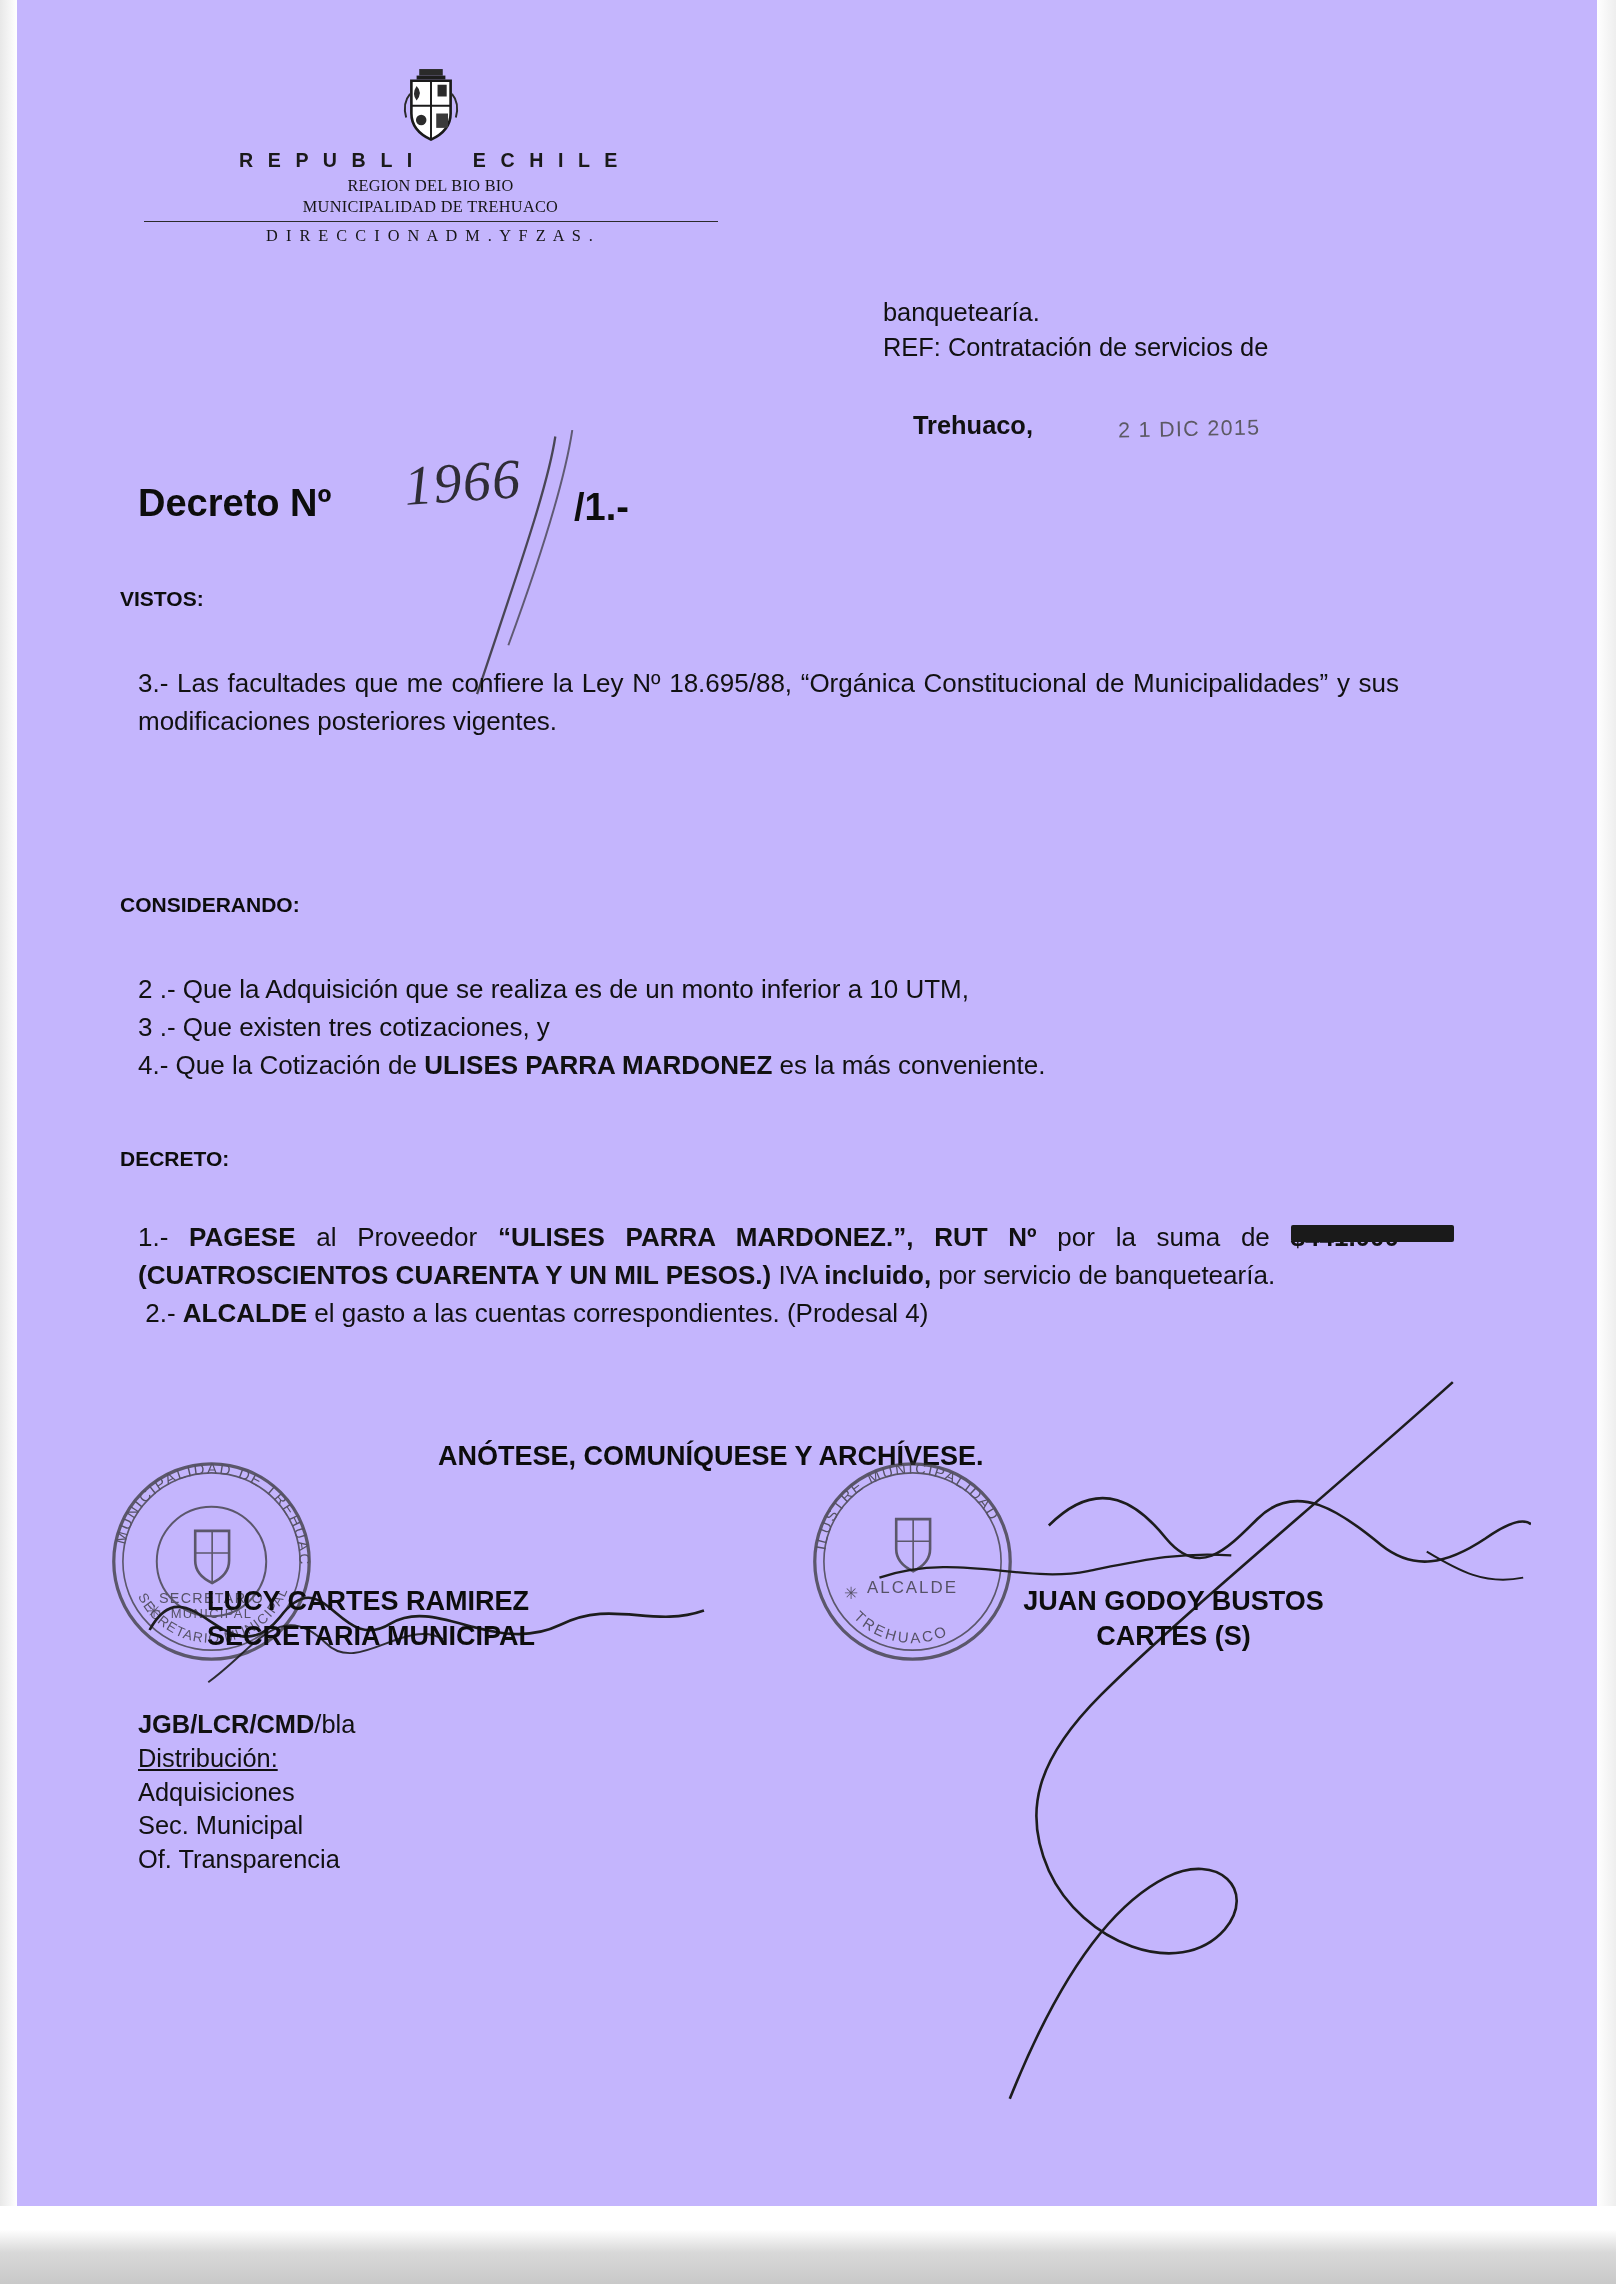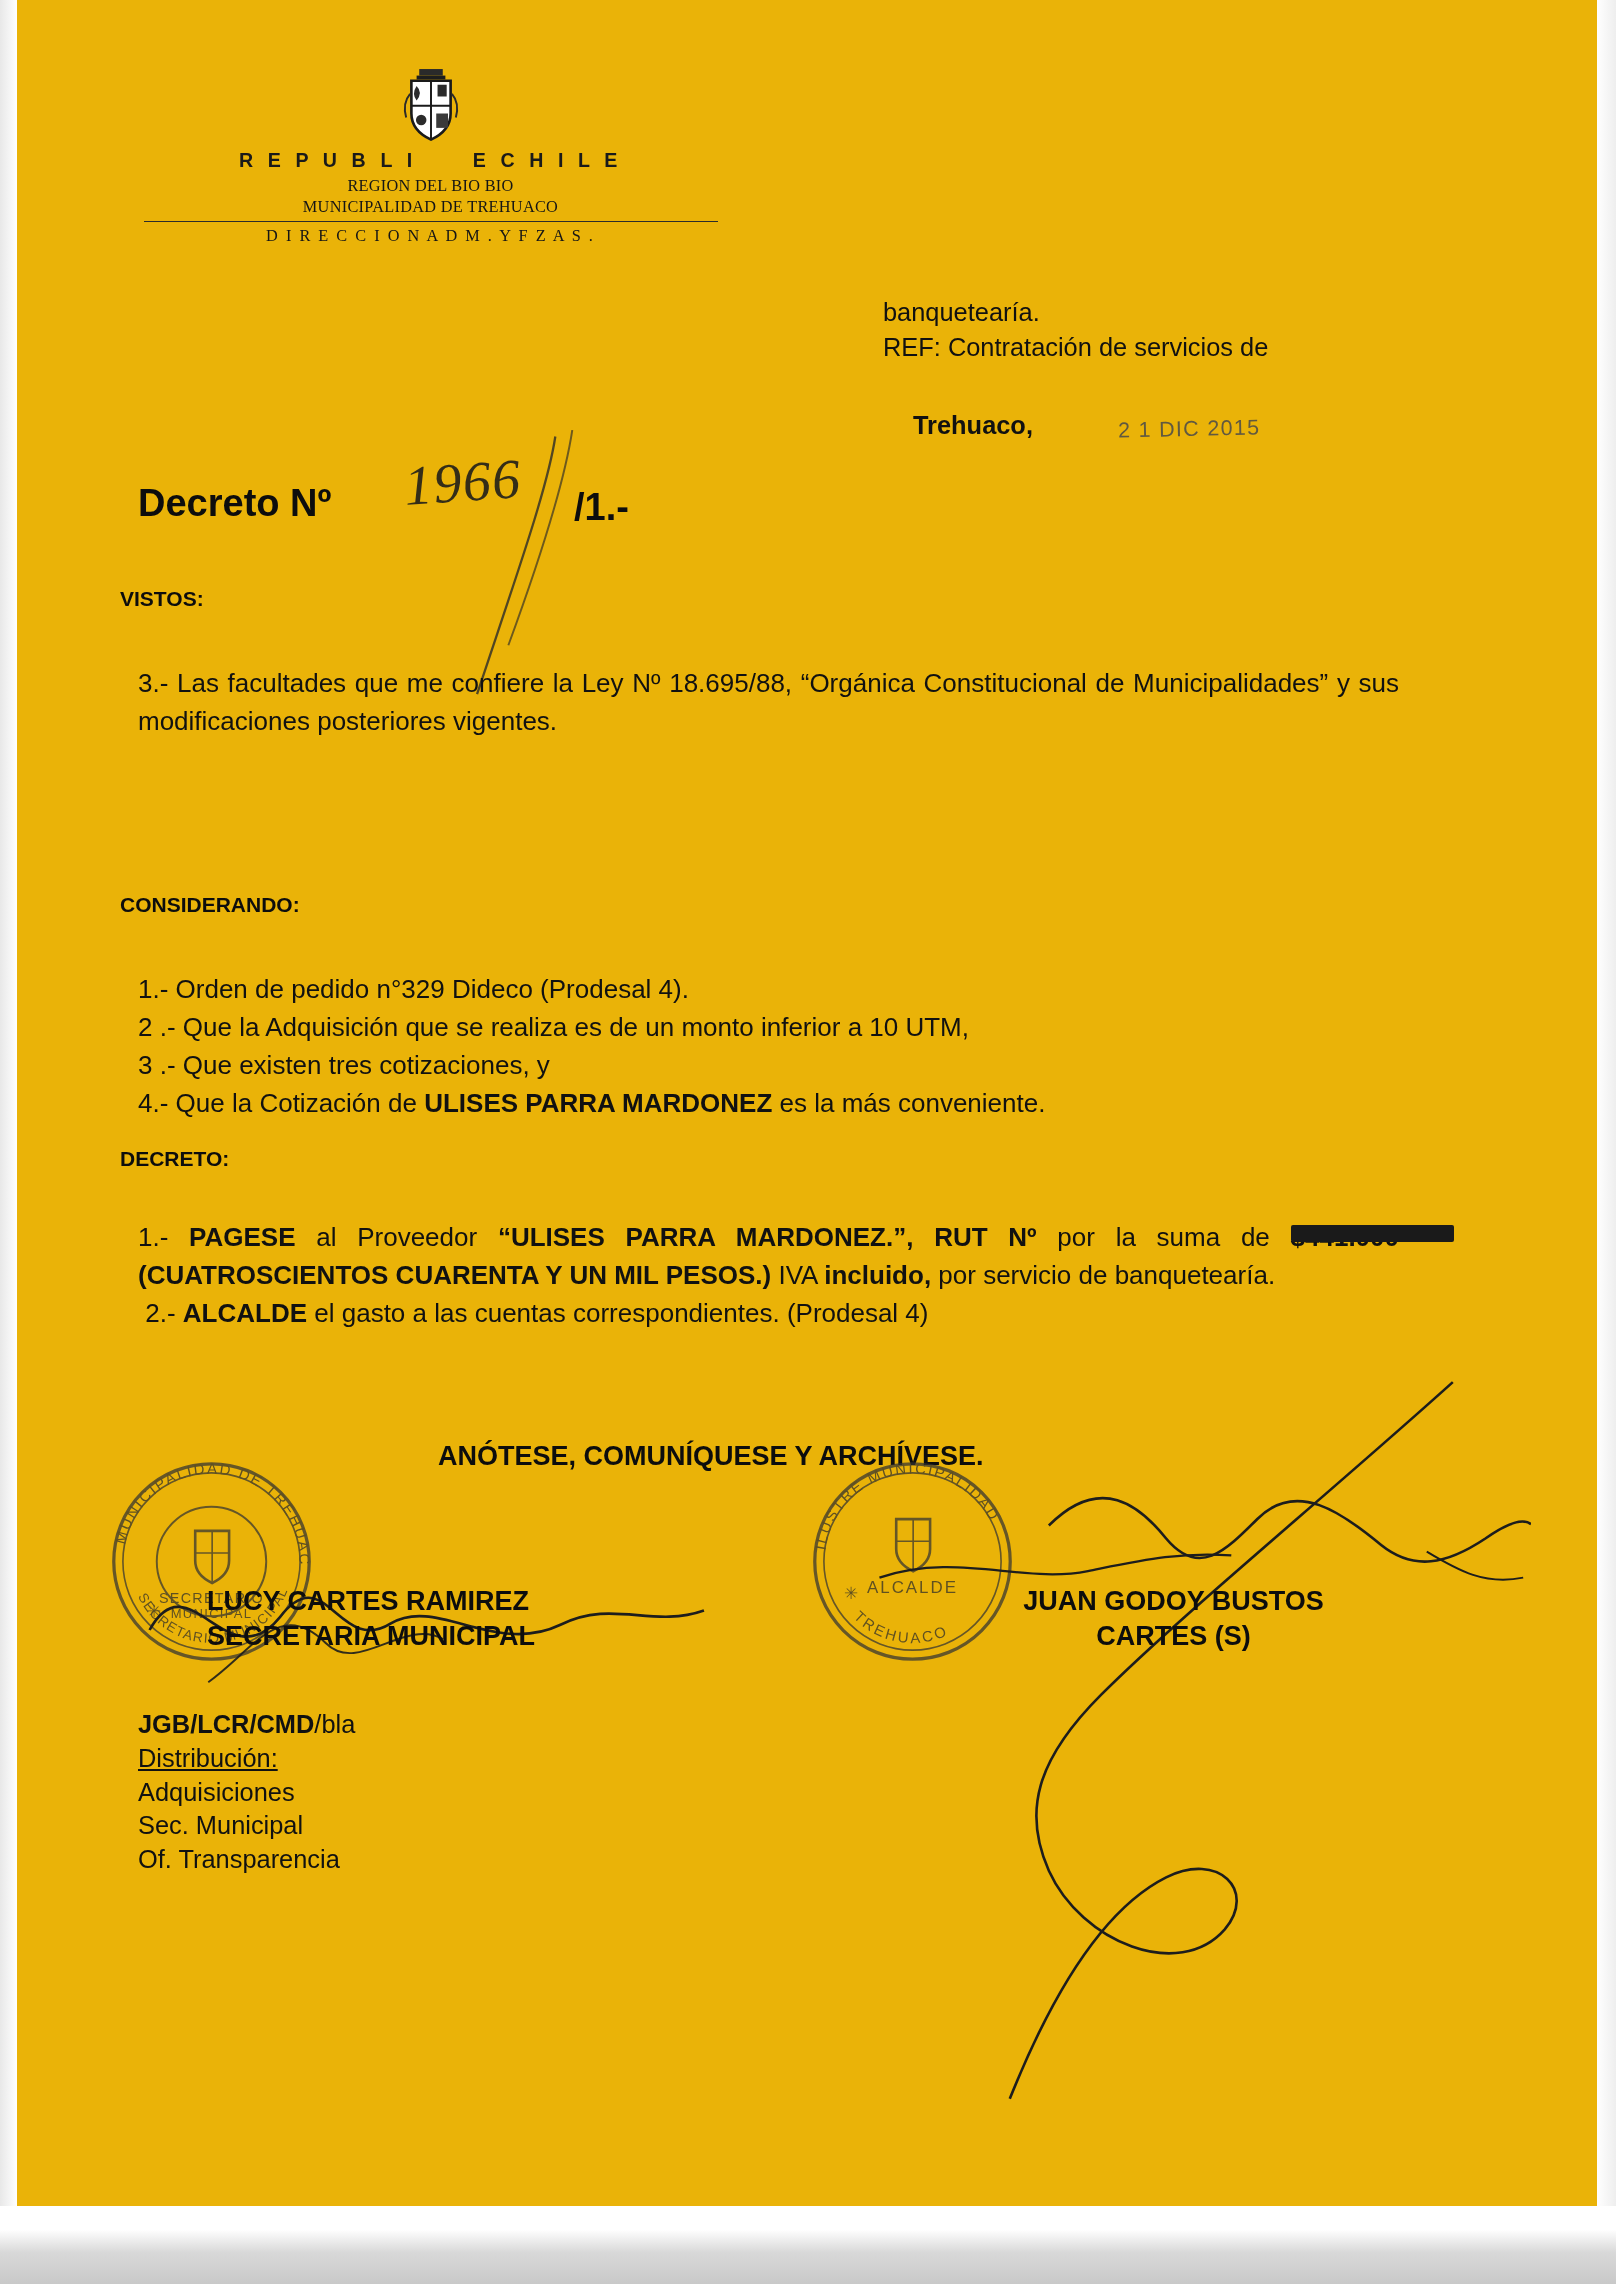--- a/index.html
+++ b/index.html
@@ -7,21 +7,21 @@
     padding: 0;
     background: #f2f2f2;
   }
   body {
     font-family: "Liberation Sans", sans-serif;
   }
   .page {
     position: relative;
     width: 1617px;
     height: 2284px;
-    background: #eab308;
+    background: #c4b5fd;
     overflow: hidden;
   }
   
   .scan-shadow-bottom {
     position: absolute;
     left: 0;
     right: 0;
     bottom: 0;
     height: 78px;
     background: linear-gradient(to bottom, #ffffff 0%, #ffffff 30%, #d8d8d8 60%, #c9c9c9 100%);
@@ -321,21 +321,20 @@
     <path d="M238 0 C226 80, 184 210, 140 330" stroke="#2a2a2a" stroke-width="3" fill="none" opacity="0.65"></path>
   </svg>
 
   <div class="section-title vistos-title">VISTOS:</div>
   <div class="body-text vistos-body">
     <p>3.- Las facultades que me confiere la Ley Nº 18.695/88, “Orgánica Constitucional de Municipalidades” y sus modificaciones posteriores vigentes.</p>
   </div>
 
   <div class="section-title considerando-title">CONSIDERANDO:</div>
   <div class="body-text considerando-body">
-    <p>1.- Orden de pedido n°329 Dideco (Prodesal 4).</p>
     <p>2 .- Que la Adquisición que se realiza es de un monto inferior a 10 UTM,</p>
     <p>3 .- Que existen tres cotizaciones, y</p>
     <p>
       <span>4.- Que la Cotización de </span><b>ULISES PARRA MARDONEZ</b><span> es la más      conveniente.</span>
     </p>
   </div>
 
   <div class="section-title decreto-section-title">DECRETO:</div>
   <div class="body-text decreto-body">
     <p>

